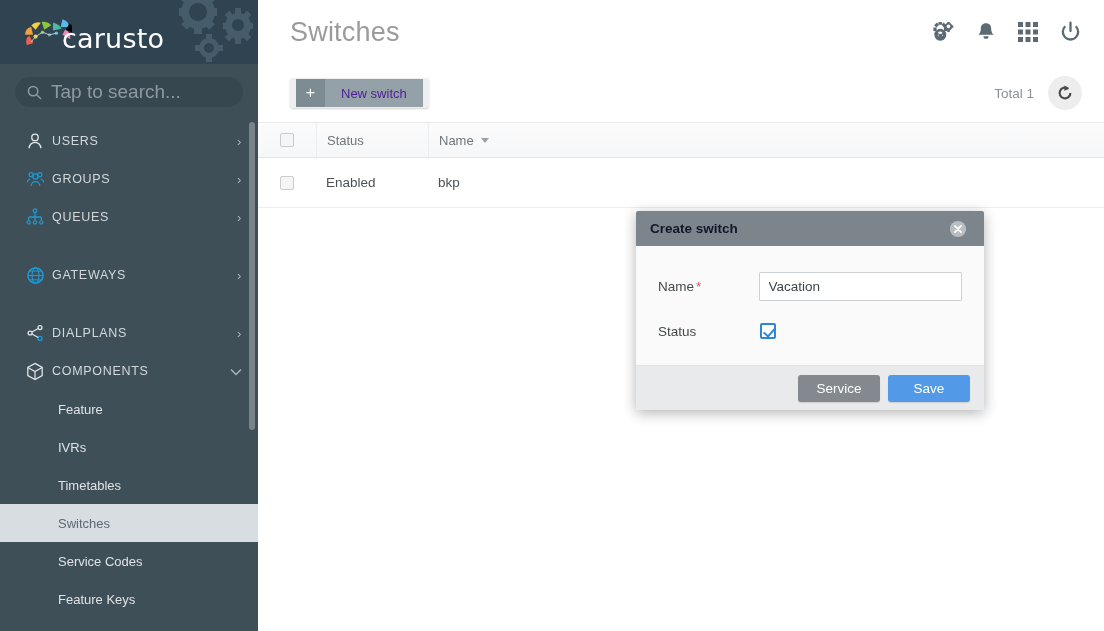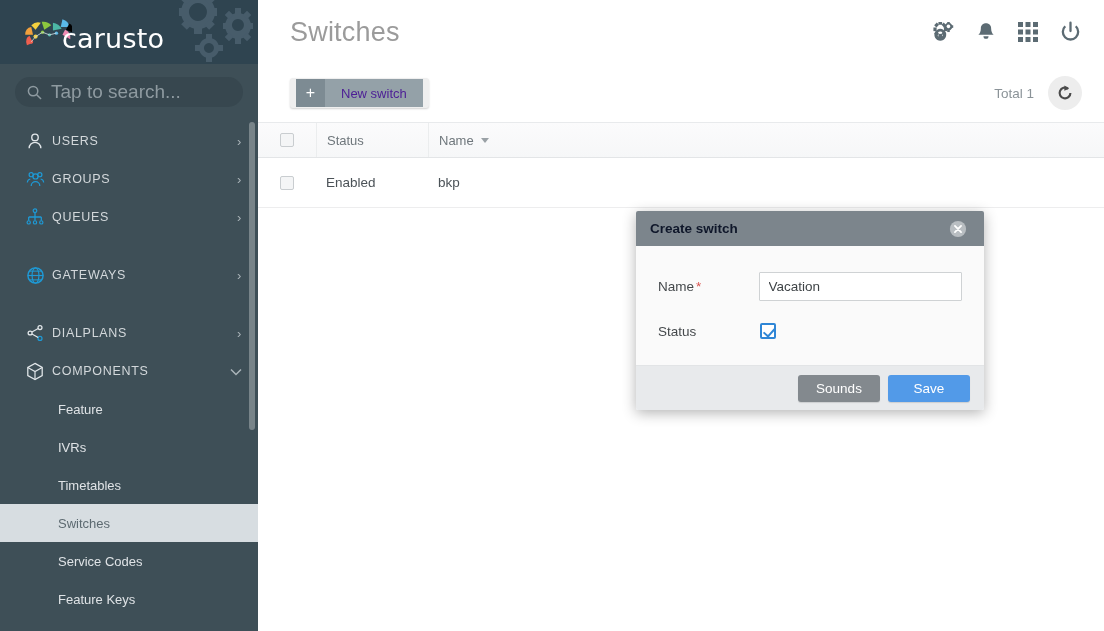--- a/index.html
+++ b/index.html
@@ -510,19 +510,19 @@
           <input class="field-input" type="text" value="Vacation" style="">
         </div>
 
         <div class="field-row">
           <label class="field-label">Status</label>
           <span class="cb-blue"></span>
         </div>
       </div>
 
       <div class="modal-foot">
-        <button class="btn btn-cancel">Sounds</button>
+        <button class="btn btn-cancel">Service</button>
         <button class="btn btn-save">Save</button>
       </div>
     </div>
 
   </section>
 </div>
 
 </body></html>

